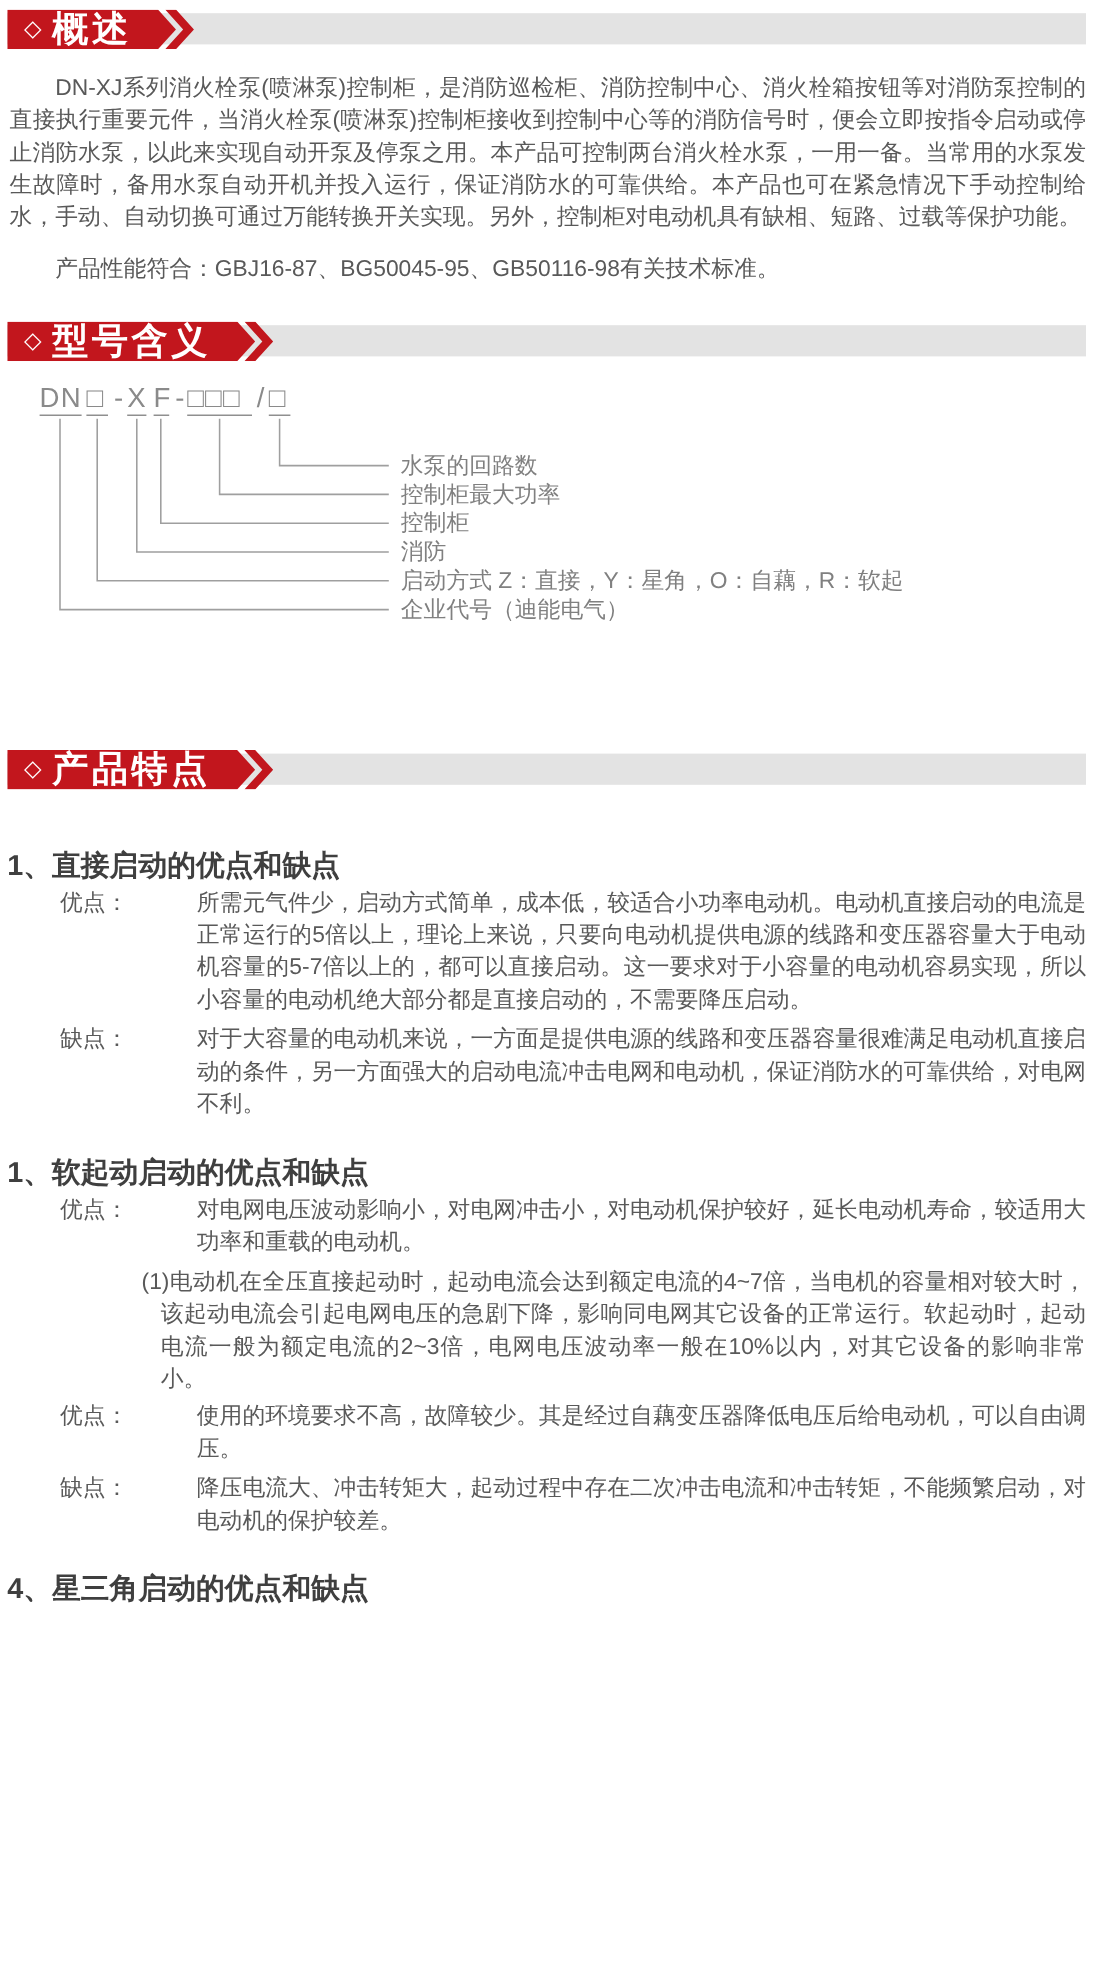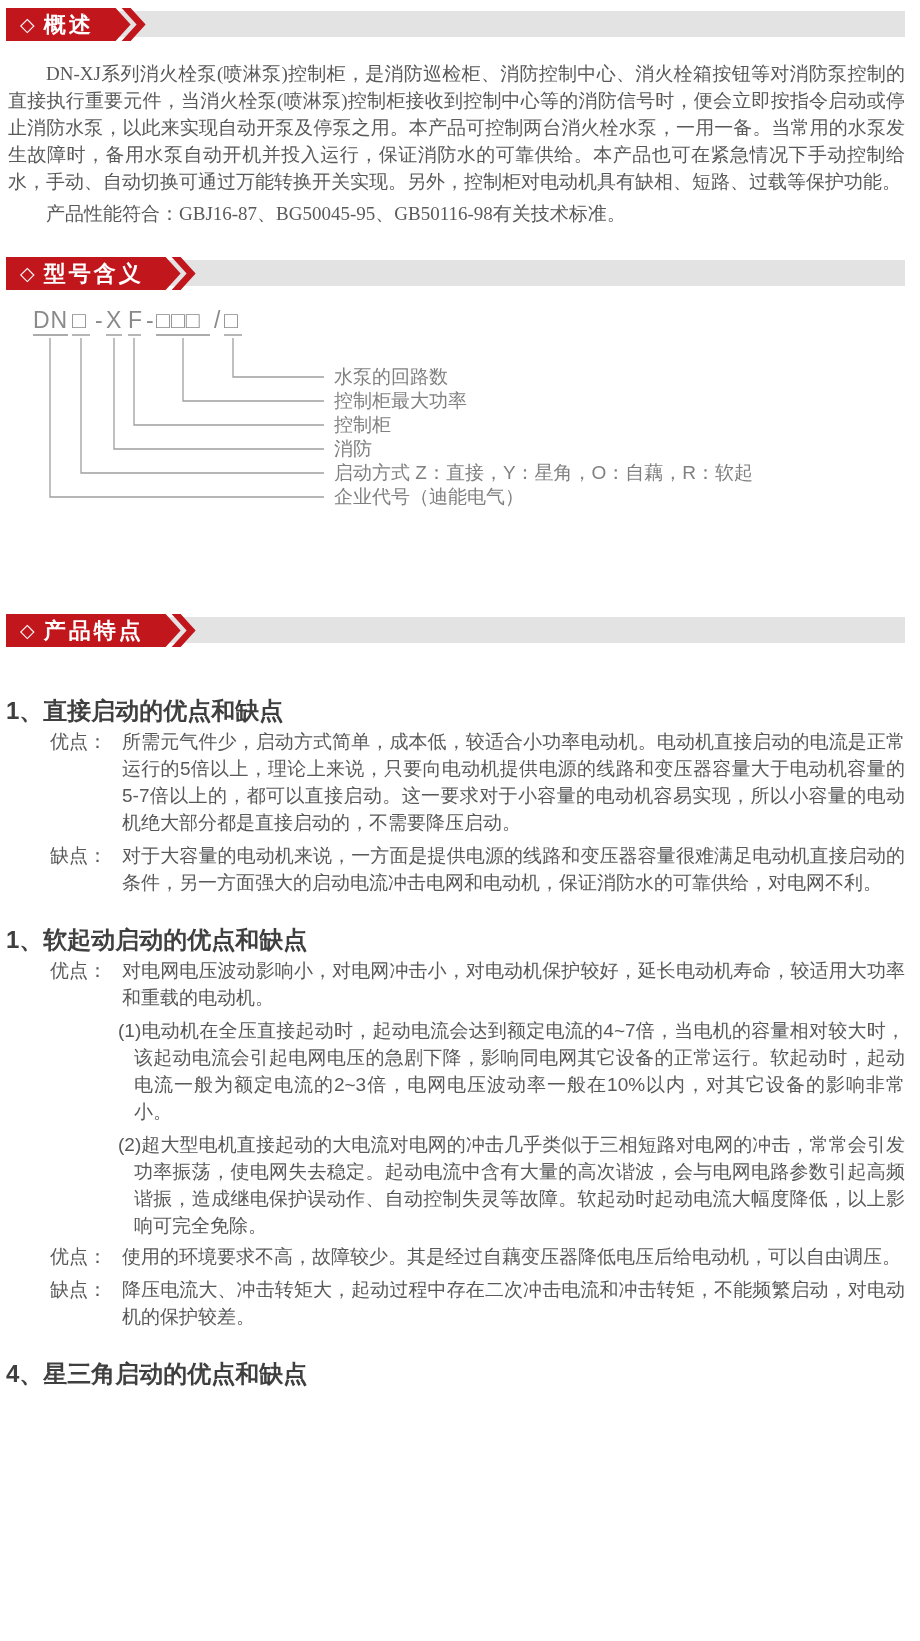--- a/index.html
+++ b/index.html
@@ -22,39 +22,39 @@
 
   
   .banner{position:relative;height:33px;margin:0 15px 0 6px;}
   .banner .graybar{position:absolute;left:0;right:0;top:3px;height:26px;background:var(--bar);}
   .ribbon{position:relative;z-index:1;display:inline-block;height:33px;padding:0 52px 0 14px;}
   .ribbon .rb-body,.ribbon .rb-tip{position:absolute;inset:0;background:var(--red);}
   .ribbon .rb-body{clip-path:polygon(0 0,calc(100% - 30px) 0,calc(100% - 15px) 50%,calc(100% - 30px) 100%,0 100%);}
   .ribbon .rb-tip{clip-path:polygon(calc(100% - 24px) 0,calc(100% - 15px) 0,100% 50%,calc(100% - 15px) 100%,calc(100% - 24px) 100%,calc(100% - 9px) 50%);}
   .ribbon .rb-label{position:relative;z-index:2;display:flex;align-items:center;height:33px;color:#fff;}
   .ribbon .diamond{font-size:19px;margin-right:9px;line-height:33px;}
-  .ribbon .rb-text{font-size:22px;font-weight:bold;letter-spacing:3px;line-height:33px;text-align:right;}
+  .ribbon .rb-text{font-size:30px;font-weight:bold;letter-spacing:3px;line-height:33px;text-align:right;}
 
   
-  .para{margin:0 15px 0 8px;text-align:justify;text-indent:2em;font-family:Liberation Serif, serif;}
+  .para{margin:0 15px 0 8px;text-align:justify;text-indent:2em;}
   .para.p1{margin-top:19px;}
-  .para.p2{margin-top:5px;}
+  .para.p2{margin-top:16px;}
 
   
   .banner.model{margin-top:30px;}
   .diagram{display:block;margin:12px 0 0 0;}
   .diagram text{font-family:"Liberation Sans","DejaVu Sans",sans-serif;}
   .diagram .code{font-size:23px;fill:var(--diag);letter-spacing:1px;}
   .diagram .lbl{font-size:19px;fill:#808080;}
 
   
   .banner.features{margin-top:100px;}
   .fh{margin:30px 15px 0 6px;font-size:24px;font-weight:bold;color:var(--head);}
   .fh.first{margin-top:50px;}
-  .kv{display:flex;margin:4px 15px 0 50px;}
+  .kv{display:flex;margin:4px 15px 0 50px;gap:42px;}
   .kv .k{flex:0 0 72px;}
   .kv .v{flex:1;text-align:justify;}
   .note{margin:6px 15px 0 118px;padding-left:16px;text-indent:-16px;text-align:justify;}
 </style>
 </head>
 <body>
 
 <div class="banner" style="margin-top:8px;">
   <div class="graybar"></div>
   <div class="ribbon">
@@ -147,21 +147,20 @@
     <span class="k">缺点：</span>
     <span class="v">对于大容量的电动机来说，一方面是提供电源的线路和变压器容量很难满足电动机直接启动的条件，另一方面强大的启动电流冲击电网和电动机，保证消防水的可靠供给，对电网不利。</span>
   </div>
 
   <div class="fh">1、软起动启动的优点和缺点</div>
   <div class="kv">
     <span class="k">优点：</span>
     <span class="v">对电网电压波动影响小，对电网冲击小，对电动机保护较好，延长电动机寿命，较适用大功率和重载的电动机。</span>
   </div>
   <div class="note">(1)电动机在全压直接起动时，起动电流会达到额定电流的4~7倍，当电机的容量相对较大时，该起动电流会引起电网电压的急剧下降，影响同电网其它设备的正常运行。软起动时，起动电流一般为额定电流的2~3倍，电网电压波动率一般在10%以内，对其它设备的影响非常小。</div>
-  <div class="note">(2)超大型电机直接起动的大电流对电网的冲击几乎类似于三相短路对电网的冲击，常常会引发功率振荡，使电网失去稳定。起动电流中含有大量的高次谐波，会与电网电路参数引起高频谐振，造成继电保护误动作、自动控制失灵等故障。软起动时起动电流大幅度降低，以上影响可完全免除。</div>
 
   <div class="kv">
     <span class="k">优点：</span>
     <span class="v">使用的环境要求不高，故障较少。其是经过自藕变压器降低电压后给电动机，可以自由调压。</span>
   </div>
   <div class="kv" style="margin-top:6px;">
     <span class="k">缺点：</span>
     <span class="v">降压电流大、冲击转矩大，起动过程中存在二次冲击电流和冲击转矩，不能频繁启动，对电动机的保护较差。</span>
   </div>
 

